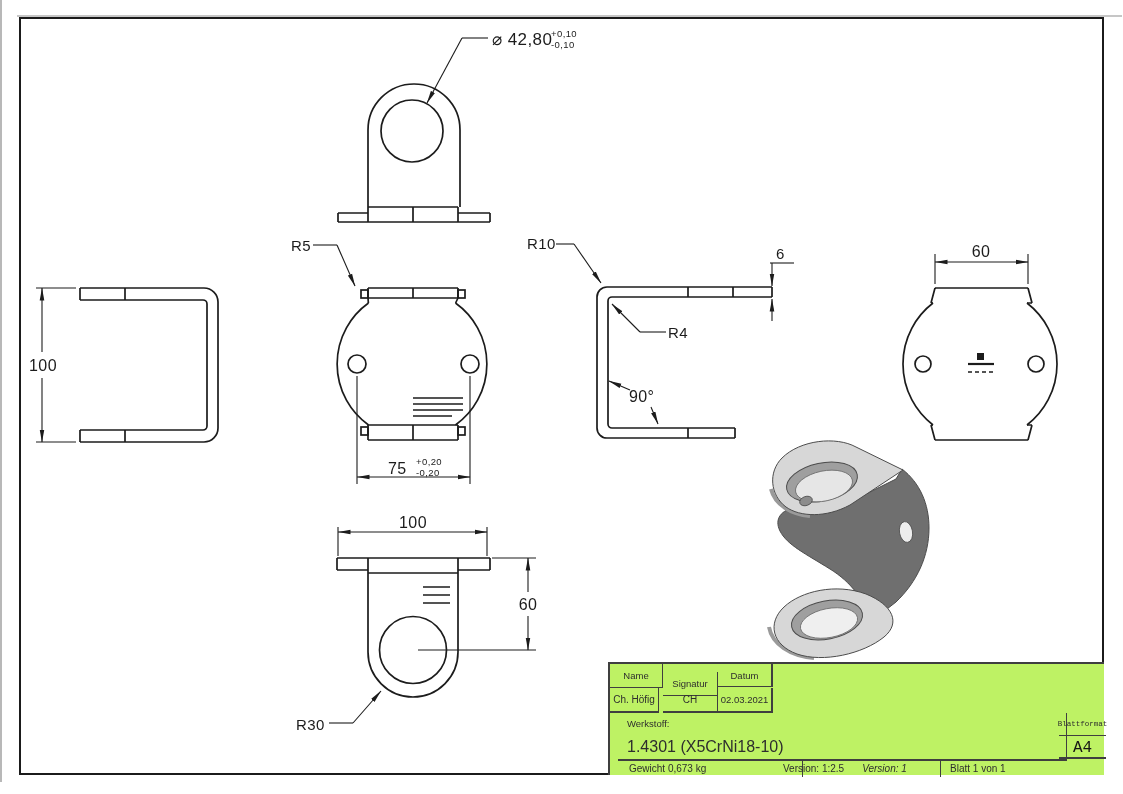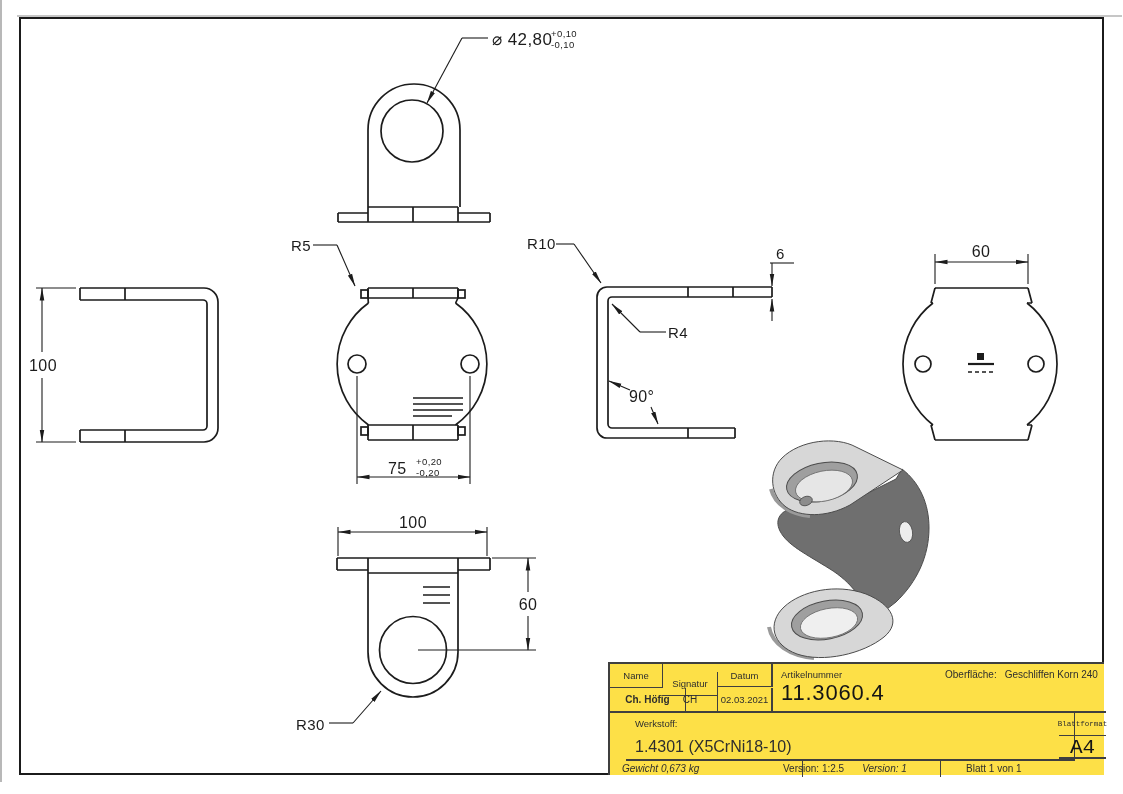--- a/index.html
+++ b/index.html
@@ -16,45 +16,45 @@
     position:absolute;left:19px;top:17px;width:1085px;height:758px;
     border:2px solid #1b1b1b;box-sizing:border-box;background:transparent;
   }
   svg text{font-family:"Liberation Sans",sans-serif;fill:#1c1c1c;letter-spacing:0.4px;}
   .drawing-svg{position:absolute;left:0;top:0;}
 
   
   .tb{
     position:absolute;left:608px;top:662px;width:496px;height:113px;
     border-top:2px solid #3f3f3f;border-left:2px solid #3f3f3f;
-    box-sizing:border-box;color:#2e2e2e;background:#fde047;
+    box-sizing:border-box;color:#2e2e2e;background:#bef264;
   }
   .tb .cell{position:absolute;box-sizing:border-box;display:flex;align-items:center;}
   .tb .ctr{justify-content:center;}
   .bR{border-right:1.5px solid #3f3f3f;}
   .bR2{border-right:2px solid #3f3f3f;}
   .bB{border-bottom:1.5px solid #3f3f3f;}
   .bB2{border-bottom:2px solid #3f3f3f;}
   .fs-label{font-size:9.5px;}
   .fs-val{font-size:10px;}
   .article-cell{position:absolute;left:163px;top:0;width:333px;height:49px;box-sizing:border-box;border-bottom:2px solid #3f3f3f;}
   .article-label{position:absolute;left:8px;top:5px;font-size:9.5px;}
   .article-number{position:absolute;left:8px;top:16px;font-size:22px;font-weight:500;letter-spacing:0.8px;color:#151515;}
   .surface-line{position:absolute;left:172px;top:5px;font-size:10px;white-space:nowrap;}
   .surface-line .lbl{margin-right:8px;}
-  .material-cell{position:absolute;left:16px;top:49px;width:449px;height:48px;box-sizing:border-box;border-bottom:2px solid #3f3f3f;border-right:1.5px solid #3f3f3f;}
+  .material-cell{position:absolute;left:8px;top:49px;width:449px;height:48px;box-sizing:border-box;border-bottom:2px solid #3f3f3f;border-right:1.5px solid #3f3f3f;}
   .material-label{position:absolute;left:9px;top:5px;font-size:9.5px;}
   .material-value{position:absolute;left:9px;top:25px;font-size:16px;}
   .format-cell{position:absolute;left:449px;top:49px;width:47px;height:46px;box-sizing:border-box;border-bottom:2px solid #3f3f3f;font-family:Liberation Mono, monospace;}
   .format-label{position:absolute;left:0;top:0;width:100%;height:23px;box-sizing:border-box;border-bottom:1.5px solid #3f3f3f;display:flex;align-items:center;justify-content:center;font-size:7.5px;}
-  .format-value{position:absolute;left:0;top:23px;width:100%;height:23px;display:flex;align-items:center;justify-content:center;font-size:21px;color:#151515;}
-  .weight-cell{left:0;top:95px;width:193px;height:18px;padding-left:12px;font-style:italic;}
+  .format-value{position:absolute;left:0;top:23px;width:100%;height:23px;display:flex;align-items:center;justify-content:center;font-size:16px;color:#151515;}
+  .weight-cell{left:0;top:95px;width:193px;height:18px;padding-left:19px;}
   .scale-cell{left:163px;top:95px;width:168px;height:18px;padding-left:10px;}
   .scale-cell .ver{margin-left:18px;font-style:italic;}
-  .sheet-cell{left:347px;top:95px;width:165px;height:18px;padding-left:9px;}
+  .sheet-cell{left:331px;top:95px;width:165px;height:18px;padding-left:9px;}
 </style>
 </head>
 <body>
 
 <div class="page-edge-left"></div>
 <div class="frame-shadow"></div>
 <div class="frame"></div>
 
 <svg class="drawing-svg" width="1123" height="794" viewBox="0 0 1123 794">
   <defs>
@@ -234,31 +234,24 @@
     <ellipse cx="824" cy="486" rx="29" ry="15" transform="rotate(-12 824 486)" fill="#e6e6e6" stroke="#6a6a6a" stroke-width="0.8"></ellipse>
     <ellipse cx="806" cy="501" rx="6.5" ry="4.5" transform="rotate(-20 806 501)" fill="#8c8c8c" stroke="#4c4c4c" stroke-width="0.8"></ellipse>
   </g>
 </svg>
 
 <div class="tb">
   <div class="cell ctr bR bB fs-label" style="left:0;top:0;width:53px;height:24px;">Name</div>
   <div class="cell ctr bR bB fs-label" style="left:53px;top:8px;width:55px;height:24px;text-align:right;">Signatur</div>
   <div class="cell ctr bR2 bB fs-label" style="left:108px;top:0;width:55px;height:23px;">Datum</div>
 
-  <div class="cell ctr bR bB2 fs-val" style="left:0;top:24px;width:76px;height:25px;font-weight:bold;">Ch. Höfig</div>
+  <div class="cell ctr bR bB2 fs-val" style="left:0;top:24px;width:49px;height:25px;">Ch. Höfig</div>
   <div class="cell ctr bR bB2 fs-val" style="left:53px;top:24px;width:55px;height:25px;">CH</div>
   <div class="cell ctr bR2 bB2 fs-label" style="left:108px;top:24px;width:55px;height:25px;">02.03.2021</div>
 
-  <div class="article-cell">
-    <div class="article-label">Artikelnummer</div>
-    <div class="article-number">11.3060.4</div>
-    <div class="surface-line">
-      <span class="lbl">Oberfläche:</span><span>Geschliffen Korn 240</span>
-    </div>
-  </div>
 
   <div class="material-cell">
     <div class="material-label">Werkstoff:</div>
     <div class="material-value">1.4301 (X5CrNi18-10)</div>
   </div>
 
   <div class="format-cell">
     <div class="format-label">Blattformat</div>
     <div class="format-value">A4</div>
   </div>

